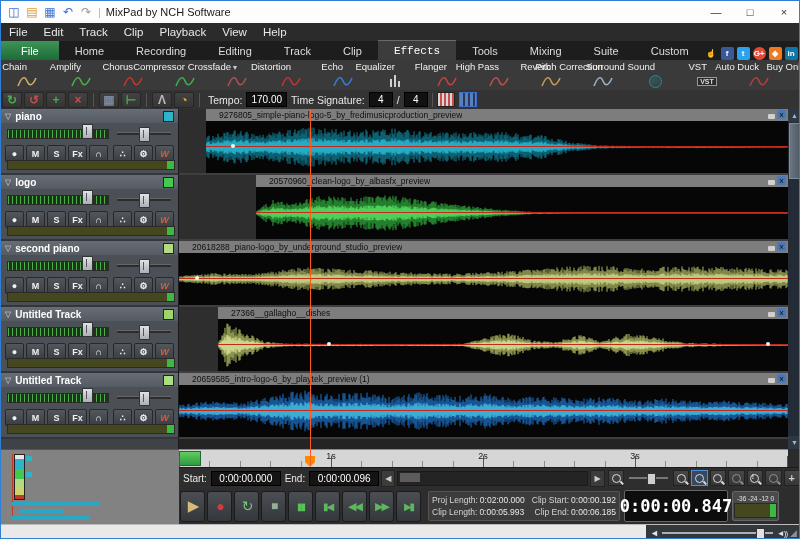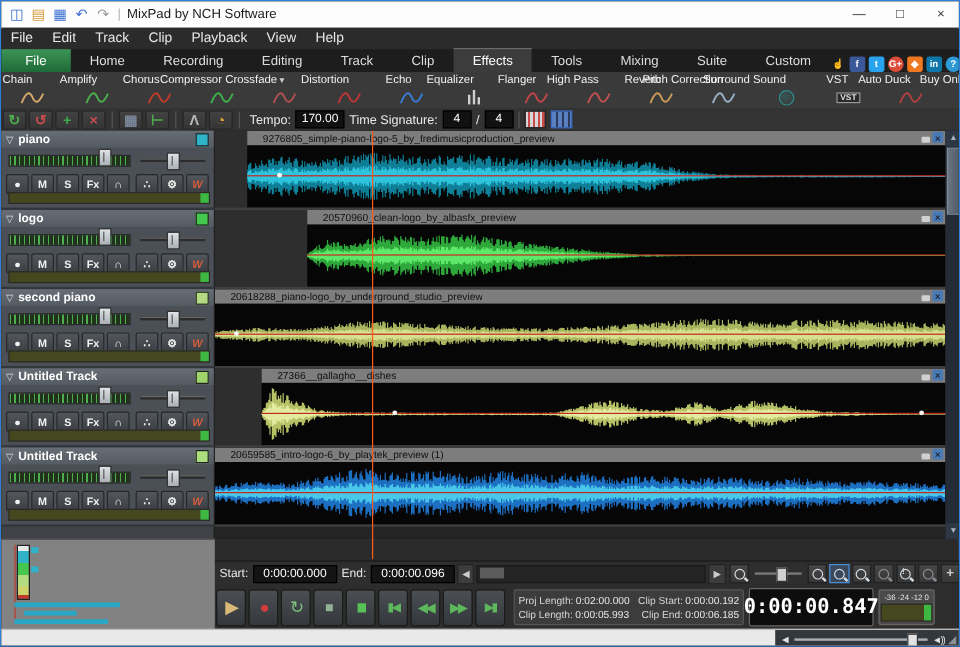--- a/index.html
+++ b/index.html
@@ -12,21 +12,21 @@
   .tb-title{font-size:11px;color:#1a1a1a;margin-left:2px;}
   .win-btns{margin-left:auto;display:flex;height:22px;}
   .win-btn{width:34px;height:22px;display:flex;align-items:center;justify-content:center;font-size:11px;color:#333;}
   
   .menubar{position:absolute;left:0;top:22px;width:800px;height:18px;background:#2b2b2b;display:flex;align-items:center;}
   .menu-item{color:#e8e8e8;font-size:11.5px;padding:0 8px;height:18px;display:flex;align-items:center;}
   
   .tabrow{position:absolute;left:0;top:40px;width:800px;height:19px;background:#1d1d1d;display:flex;align-items:flex-end;}
   .rtab{color:#ddd;font-size:11px;padding:0 16px;height:19px;display:flex;align-items:center;}
   .rtab.file{background:linear-gradient(#3d9456,#1e6a38);color:#fff;padding:0 20px;}
-  .rtab.active{background:#3c3c3c;color:#fff;border-top:1px solid #6a6a6a;}
+  .rtab.active{background:#3c3c3c;color:#fff;border-top:1px solid #6a6a6a;font-family:Liberation Mono, monospace;}
   .socials{margin-left:auto;display:flex;align-items:center;gap:3px;padding-right:6px;}
   .soc{width:13px;height:13px;font-weight:bold;font-size:8px;color:#fff;display:flex;align-items:center;justify-content:center;border-radius:2px;}
   .soc.round{border-radius:50%;}
   
   .ribbon{position:absolute;left:0;top:59px;width:800px;height:30px;background:#3a3a3a;border-bottom:2px solid #242424;display:flex;align-items:stretch;}
   .rbtn{display:flex;flex-direction:column;align-items:center;justify-content:flex-end;padding:1px 6px 2px;min-width:40px;}
   .rbtn .ric{height:14px;display:flex;align-items:center;justify-content:center;}
   .rbtn .rlabel{font-size:9.5px;color:#f0f0f0;white-space:nowrap;line-height:11px;}
   .rsep{width:1px;background:#565656;margin:2px 1px;}
   .caret{color:#ccc;font-size:8px;margin-left:2px;}
@@ -553,20 +553,33 @@
           </div>
         </div>
       </div>
     <div class="vscroll">
       <div class="vs-btn">▲</div>
       <div class="vs-thumb"></div>
       <div class="vs-btn vs-down">▼</div>
     </div>
   </div>
 
+  <div class="ruler" id="ruler">
+    <div class="ruler-green"></div>
+    <div class="ruler-ticks"></div>
+    <div class="ph-marker"></div>
+  <div class="majtick" style="left: 0px;"></div>
+      <div class="majtick" style="left: 152px;"></div>
+      <div class="majtick" style="left: 304px;"></div>
+      <div class="majtick" style="left: 456px;"></div>
+      <div class="majtick" style="left: 608px;"></div>
+      <div class="rlabel" style="left: 152px;">1s</div>
+      <div class="rlabel" style="left: 304px;">2s</div>
+      <div class="rlabel" style="left: 456px;">3s</div>
+    </div>
   <div id="playhead"></div>
 
   <div class="ctrlrow">
     <span class="c-label">Start:</span>
     <div class="c-field">0:00:00.000</div>
     <span class="c-label">End:</span>
     <div class="c-field">0:00:00.096</div>
     <div class="arrbtn">◀</div>
     <div class="hscroll">
         <div class="hthumb"></div>

